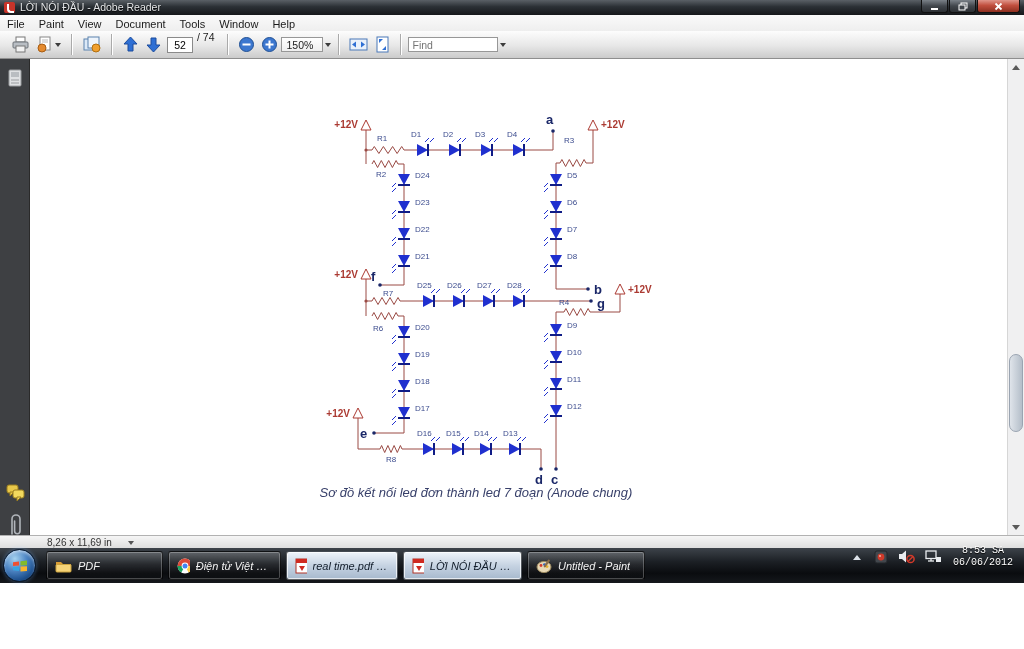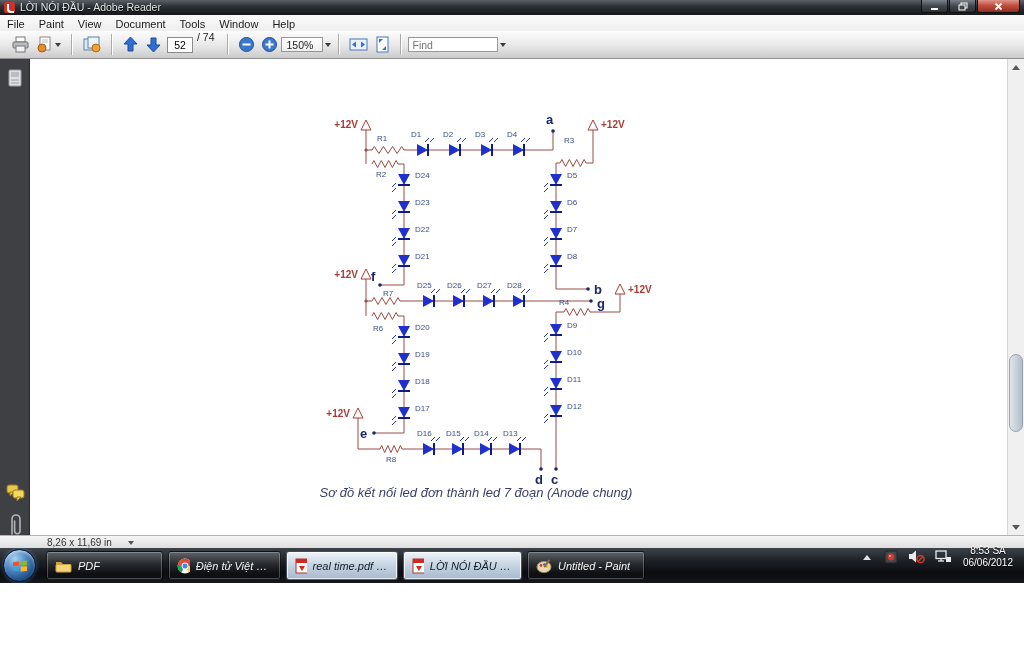--- a/index.html
+++ b/index.html
@@ -68,21 +68,21 @@
     box-shadow:inset 0 2px 3px rgba(255,255,255,.55), 0 0 4px rgba(120,180,255,.4);}
   .task-items{position:absolute;left:46px;top:3px;display:flex;gap:5px;}
   .task-item{height:29px;border-radius:3px;box-sizing:border-box;display:flex;align-items:center;gap:6px;
     padding:0 8px;border:1px solid rgba(0,0,0,.6);
     box-shadow:inset 0 0 0 1px rgba(255,255,255,.25);
     background:linear-gradient(rgba(255,255,255,.22),rgba(255,255,255,.07) 45%,rgba(0,0,0,.22));
     color:#f2f2f2;font-size:11px;white-space:nowrap;overflow:hidden;font-style:italic;}
   .task-item.light{background:linear-gradient(#eff5fb,#c6d3e2 50%,#a7b9cd);color:#121d2b;
     box-shadow:inset 0 0 0 1px rgba(255,255,255,.7);}
   .task-label{overflow:hidden;text-overflow:ellipsis;}
-  .tray{position:absolute;right:2px;top:0;height:17px;display:flex;align-items:center;}
+  .tray{position:absolute;right:2px;top:0;height:17px;display:flex;align-items:center;font-family:Liberation Mono, monospace;}
   .tray-caret{width:0;height:0;border:4px solid transparent;border-bottom:5px solid #dde3e9;margin:-3px 8px 0 0;}
   .tray-ic{margin:0 5px;flex:none;}
   .clock{color:#fff;font-size:10px;line-height:12px;text-align:center;margin:0 9px 0 6px;text-shadow:0 1px 1px #000;}
 
   svg text{font-family:"Liberation Sans",sans-serif;}
 </style>
 </head>
 <body>
 
 <div class="screen">

